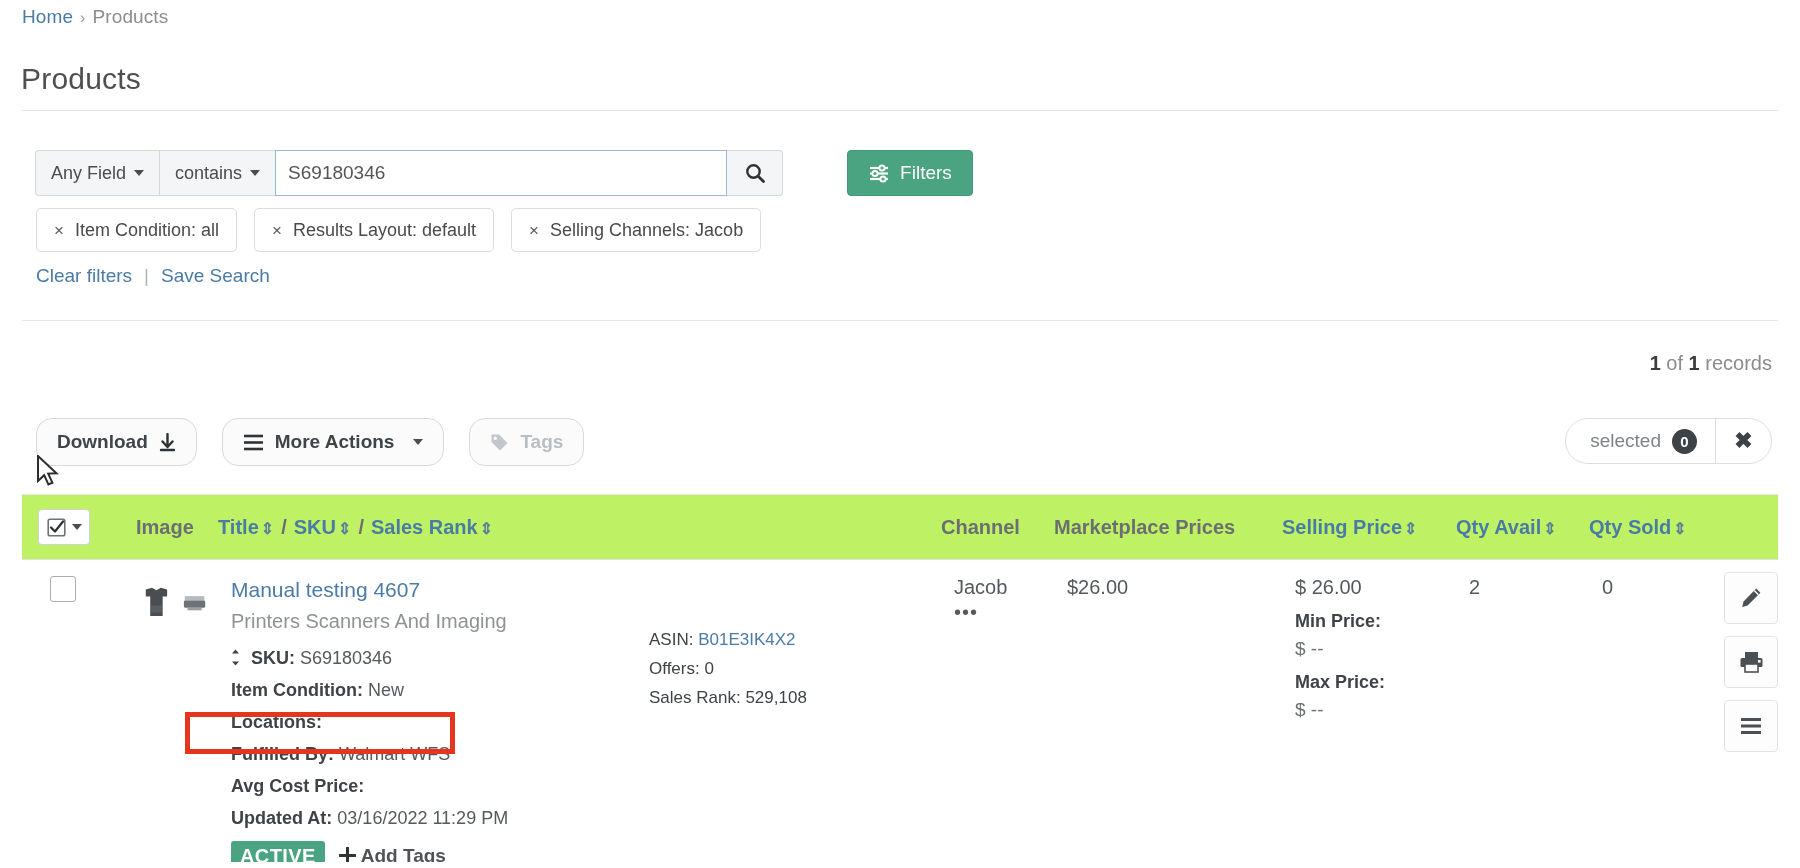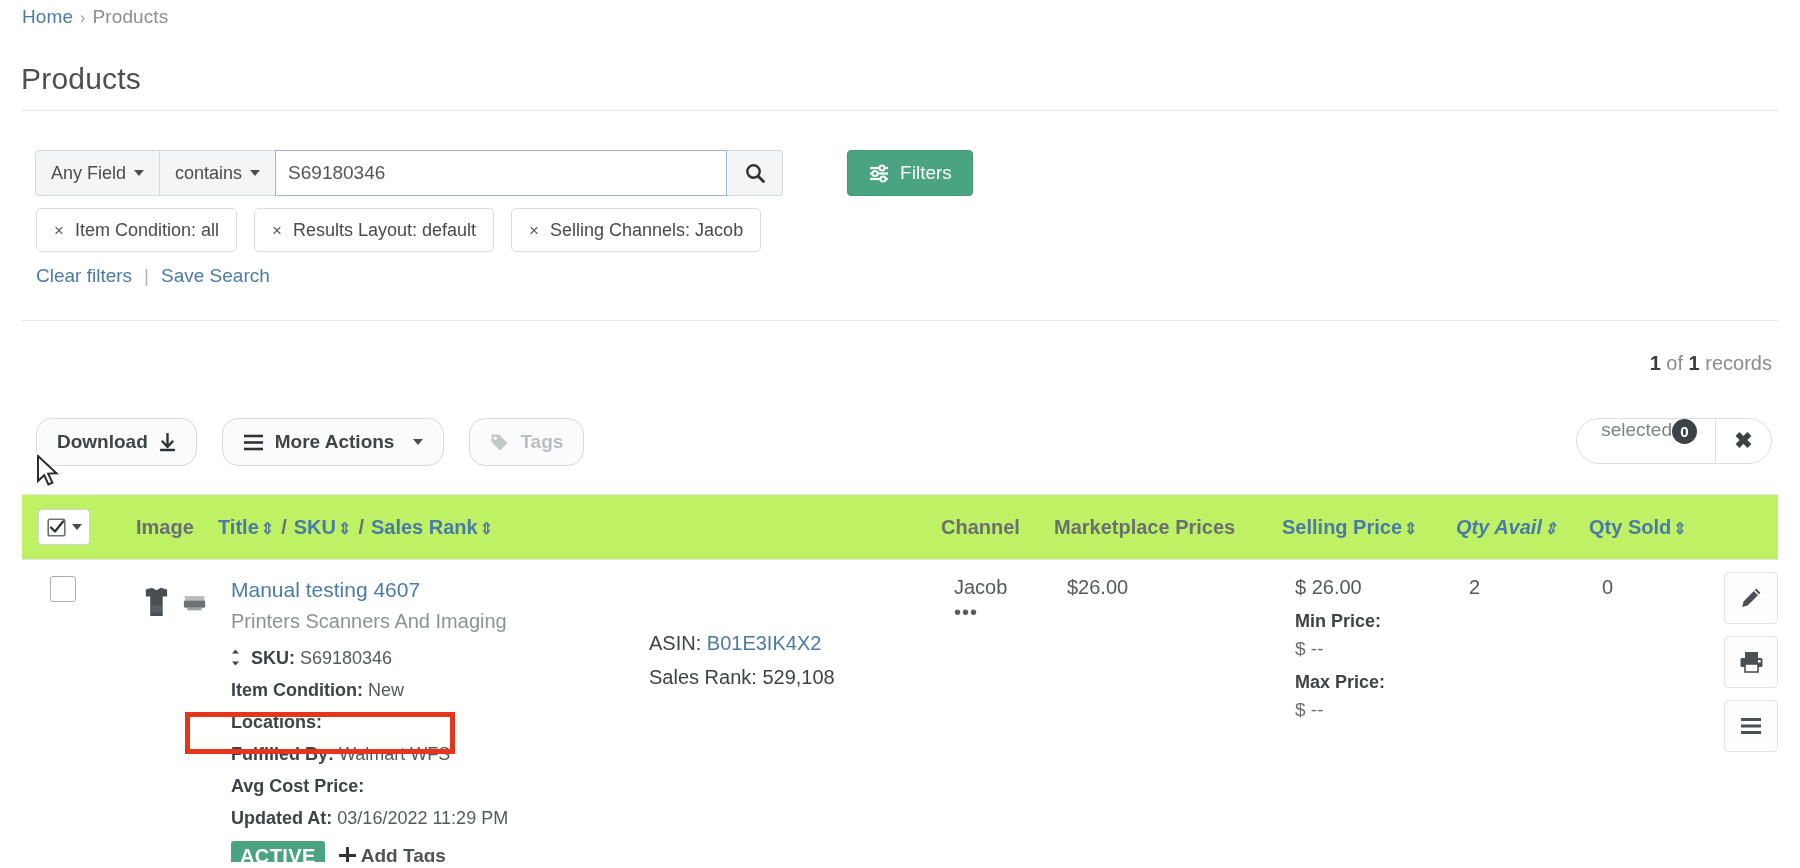--- a/index.html
+++ b/index.html
@@ -92,21 +92,21 @@
     font-size: 19px; font-weight: 700; color: #3f4447; cursor: pointer; white-space: nowrap;
   }
   .tb-btn.muted { color: #b9bec2; }
   .cursor-arrow { position: absolute; left: 36px; top: 455px; }
 
   .sel-wrap {
     position: absolute; right: 28px; top: 418px;
     display: flex; align-items: stretch; height: 46px;
     border: 1px solid #dcdfe2; border-radius: 23px; background: #fff; overflow: hidden;
   }
-  .sel-left { display: flex; align-items: flex-start; padding: 0 18px 0 24px; font-size: 19px; color: #7d8387; }
+  .sel-left { display: flex; align-items: center; gap: 11px; padding: 0 18px 0 24px; font-size: 19px; color: #7d8387; }
   .sel-badge {
     background: #3d4246; color: #fff; border-radius: 50%;
     width: 25px; height: 25px; font-size: 15px; font-weight: 700;
     display: flex; align-items: center; justify-content: center;
   }
   .sel-x {
     border-left: 1px solid #dcdfe2; width: 56px;
     display: flex; align-items: center; justify-content: center;
     font-size: 22px; font-weight: 700; color: #3d4246; cursor: pointer;
   }
@@ -143,21 +143,21 @@
   .meta b { font-weight: 700; }
   .meta .val { font-weight: 400; color: #55595d; }
 
   .badge-active {
     display: inline-block; background: #4aa381; color: #fff; font-size: 20px;
     font-weight: 700; letter-spacing: .4px; padding: 4px 9px; border-radius: 3px;
     vertical-align: middle;
   }
   .addtags { font-size: 19px; font-weight: 700; color: #4f5357; margin-left: 14px; cursor: pointer; }
 
-  .mid-meta { font-size: 20px; color: #3f4347; line-height: 1.7; }
+  .mid-meta { font-size: 17px; color: #3f4347; line-height: 1.7; }
   .mid-meta a { color: #4a7ba6; text-decoration: none; }
 
   .price-big { font-size: 20px; color: #55595d; }
   .price-lbl { font-size: 18px; font-weight: 700; color: #3f4347; margin-top: 12px; }
   .price-val { font-size: 19px; color: #6d7174; margin-top: 6px; }
 
   .actions { position: absolute; right: 0; top: 12px; display: flex; flex-direction: column; gap: 12px; }
   .act-btn {
     width: 54px; height: 52px; border: 1px solid #e0e3e5; border-radius: 4px;
     background: #fdfdfd; display: flex; align-items: center; justify-content: center; cursor: pointer;
@@ -297,21 +297,21 @@
       <div class="th plain" style="width:82px;">Image</div>
       <div class="th" style="width:418px;">
         <span>Title</span><span class="sortic">⇕</span><span class="slash">/</span><span>SKU</span><span class="sortic">⇕</span><span class="slash">/</span><span>Sales Rank</span><span class="sortic">⇕</span>
       </div>
       <div class="th plain" style="width:305px;"></div>
       <div class="th plain" style="width:113px;">Channel</div>
       <div class="th plain" style="width:228px;">Marketplace Prices</div>
       <div class="th" style="width:174px;">
         <span>Selling Price</span><span class="sortic">⇕</span>
       </div>
-      <div class="th" style="width:133px;font-style:italic;">
+      <div class="th" style="width:133px;">
         <span>Qty Avail</span><span class="sortic">⇕</span>
       </div>
       <div class="th" style="width:140px;">
         <span>Qty Sold</span><span class="sortic">⇕</span>
       </div>
     </div>
 
     <div class="tr">
 
       <div class="td" style="width:108px;padding-left:28px;">
@@ -371,20 +371,24 @@
           </span>
         </div>
       </div>
 
       <div class="td" style="width:305px;padding-top:50px;">
         <div class="mid-meta">
           <span>ASIN:</span>
           <a>B01E3IK4X2</a>
         </div>
         <div class="mid-meta">
+          <span>Offers:</span>
+          <span>0</span>
+        </div>
+        <div class="mid-meta">
           <span>Sales Rank:</span>
           <span>529,108</span>
         </div>
       </div>
 
       <div class="td" style="width:113px;">
         <div style="font-size:20px;color:#55595d;">Jacob</div>
         <div style="font-size:20px;color:#55595d;margin-top:2px;letter-spacing:1px;">•••</div>
       </div>
 

